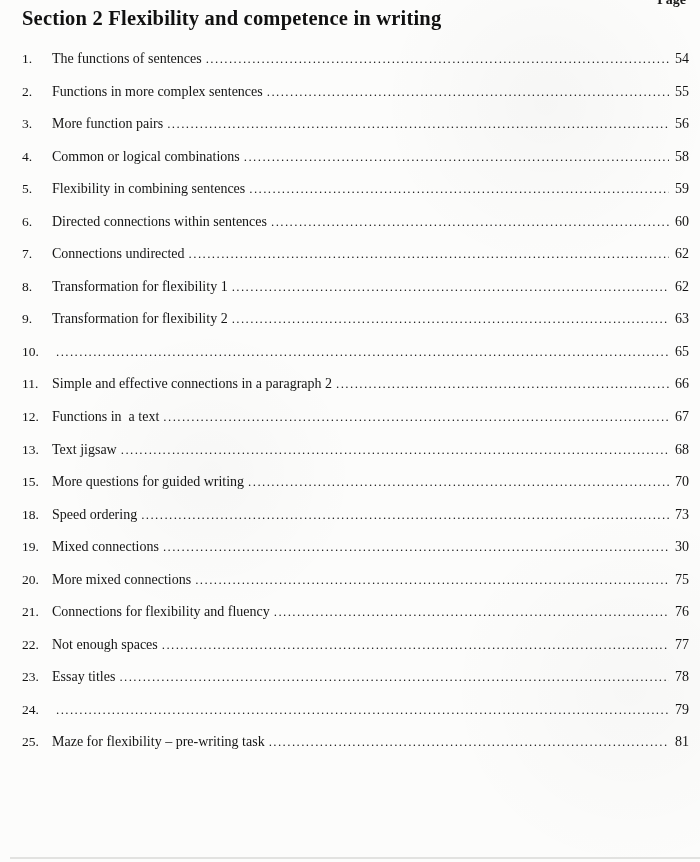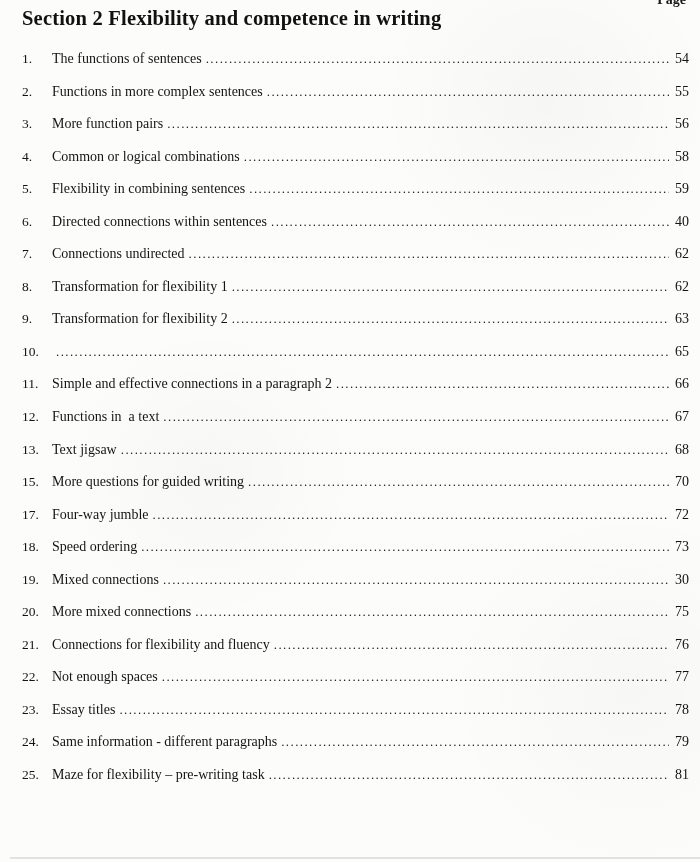--- a/index.html
+++ b/index.html
@@ -140,21 +140,21 @@
     <span class="num">5.</span>
     <span class="label">Flexibility in combining sentences</span>
     <span class="leader"></span>
     <span class="pg">59</span>
   </div>
 
   <div class="toc-row">
     <span class="num">6.</span>
     <span class="label">Directed connections within sentences</span>
     <span class="leader"></span>
-    <span class="pg">40</span>
+    <span class="pg">60</span>
   </div>
 
   <div class="toc-row">
     <span class="num">7.</span>
     <span class="label">Connections undirected</span>
     <span class="leader"></span>
     <span class="pg">62</span>
   </div>
 
   <div class="toc-row">
@@ -200,26 +200,20 @@
 
 
   <div class="toc-row">
     <span class="num">15.</span>
     <span class="label">More questions for guided writing</span>
     <span class="leader"></span>
     <span class="pg">70</span>
   </div>
 
 
-  <div class="toc-row">
-    <span class="num">17.</span>
-    <span class="label">Four-way jumble</span>
-    <span class="leader"></span>
-    <span class="pg">72</span>
-  </div>
 
   <div class="toc-row">
     <span class="num">18.</span>
     <span class="label">Speed ordering</span>
     <span class="leader"></span>
     <span class="pg">73</span>
   </div>
 
   <div class="toc-row">
     <span class="num">19.</span>
@@ -251,21 +245,20 @@
 
   <div class="toc-row">
     <span class="num">23.</span>
     <span class="label">Essay titles</span>
     <span class="leader"></span>
     <span class="pg">78</span>
   </div>
 
   <div class="toc-row">
     <span class="num">24.</span>
-    <span class="label">Same information - different paragraphs</span>
     <span class="leader"></span>
     <span class="pg">79</span>
   </div>
 
   <div class="toc-row">
     <span class="num">25.</span>
     <span class="label">Maze for flexibility – pre-writing task</span>
     <span class="leader"></span>
     <span class="pg">81</span>
   </div>

